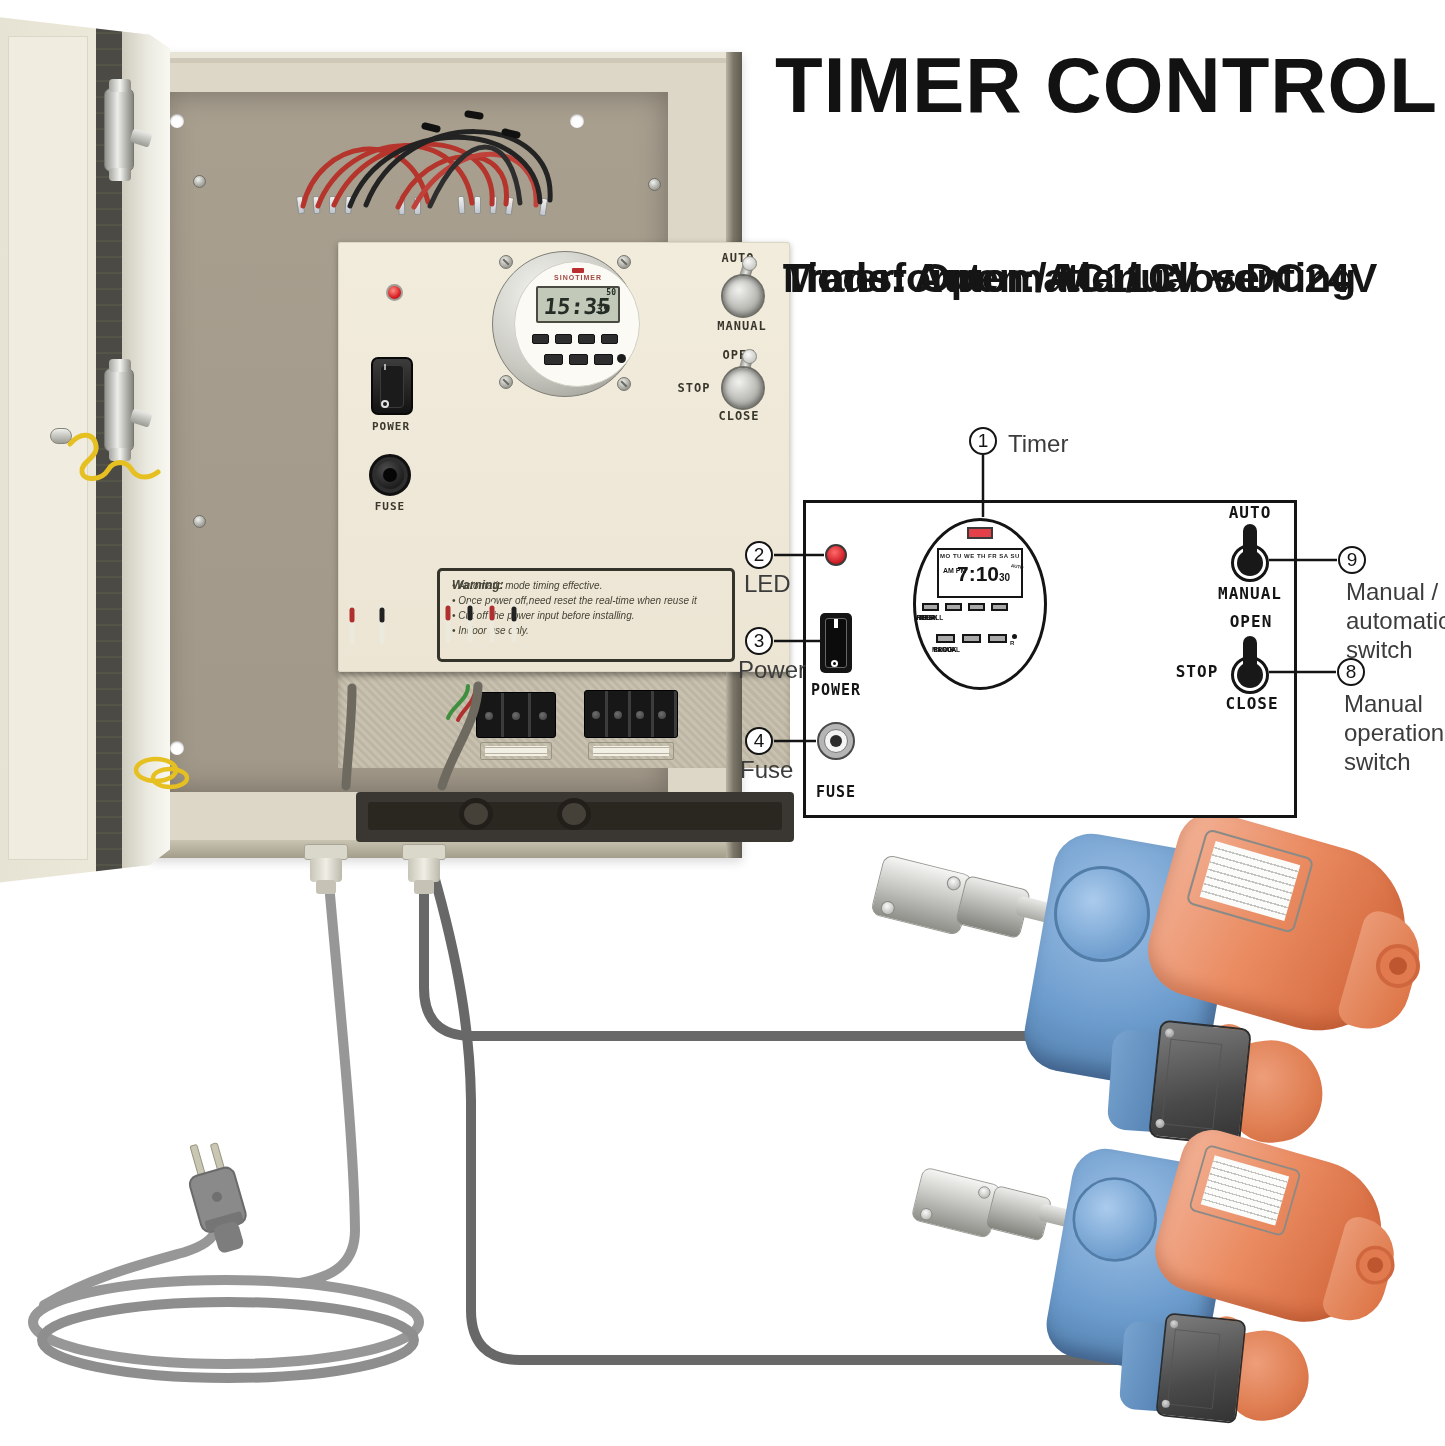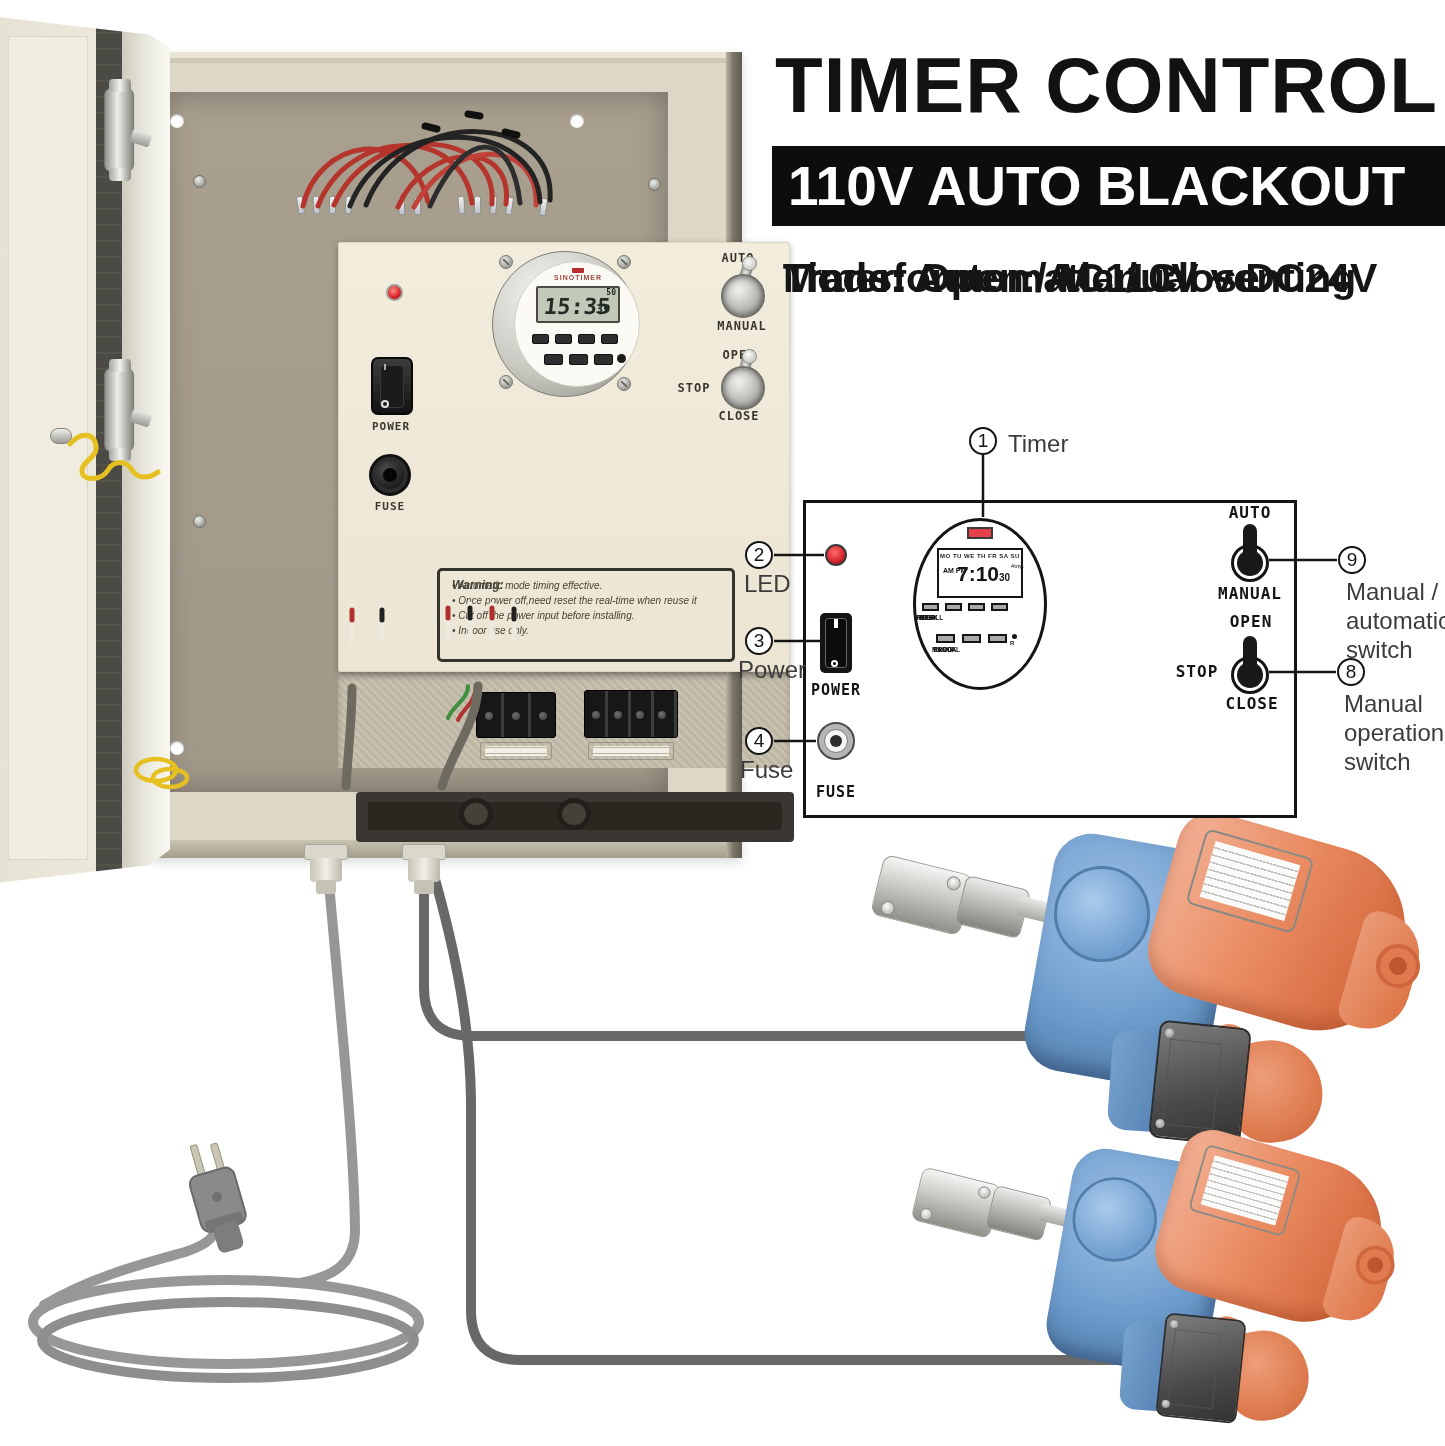--- a/index.html
+++ b/index.html
@@ -430,23 +430,20 @@
     <div class="m-oear"></div>
     <div class="m-oblob"></div>
     <div class="m-conn">
       <div class="lens"></div>
         <b style="left:4px;top:6px;"></b>
         <b style="left:4px;bottom:8px;"></b>
     </div>
   </div>
 
   <div class="title z6">TIMER CONTROL</div>
-  <div class="banner z6">
-    <span>110V AUTO BLACKOUT</span>
-  </div>
   <div class="specs z6">
     <div>Mode: Automatic / Close</div>
     <div>Timer: Open / Manual venting</div>
     <div>Transformer: AC110V ~ DC24V</div>
   </div>
 
   <div class="dbox"></div>
   <svg class="z6" style="left:0;top:0;" width="1445" height="1446" viewBox="0 0 1445 1446">
     <g stroke="#141414" stroke-width="2.5" fill="none">
       <line x1="983" y1="455" x2="983" y2="517"></line>

